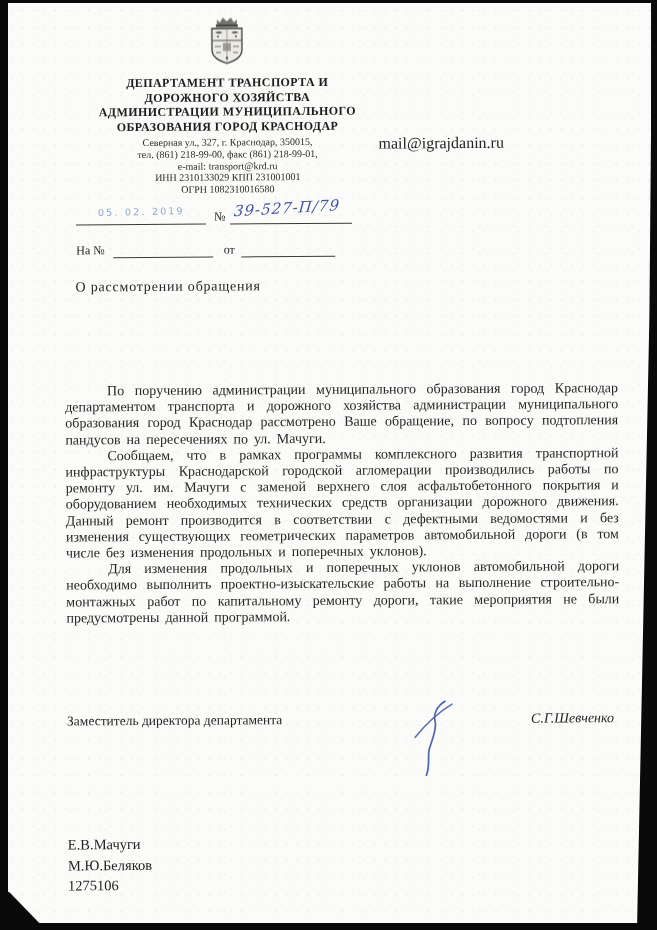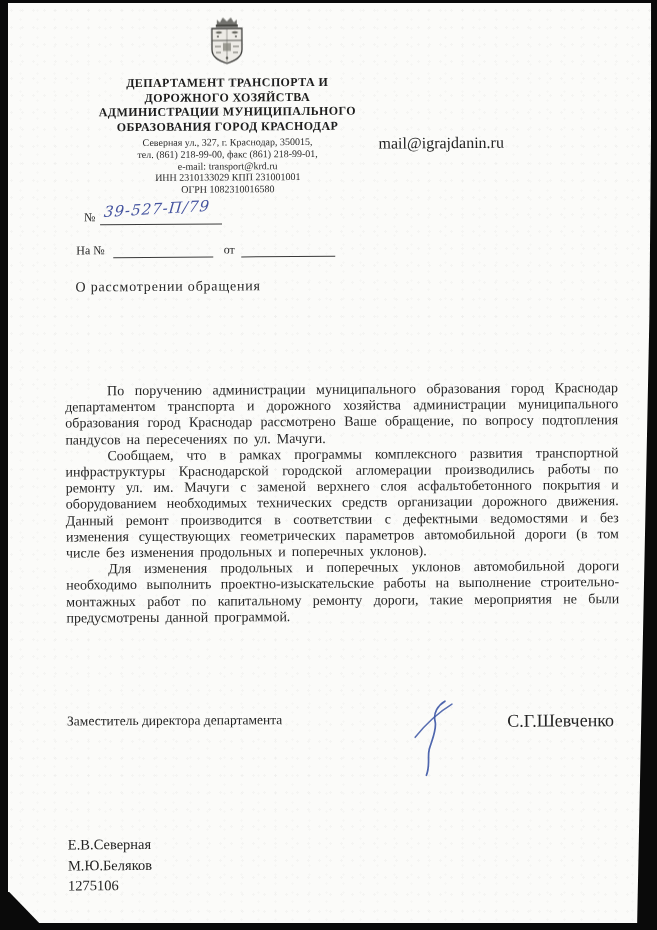--- a/index.html
+++ b/index.html
@@ -64,21 +64,21 @@
   
   .lettertext{position:absolute;left:59px;top:380px;width:553px;}
   .lettertext p{
     margin:0;font-size:14px;line-height:16.2px;text-align:justify;
     text-indent:42px;word-spacing:2.5px;color:#262626;
   }
 
   
   .signrow{position:absolute;left:59px;top:708px;width:553px;height:70px;font-size:13.5px;}
   .sign-pos{position:absolute;left:0;top:2px;}
-  .sign-name{position:absolute;right:6px;top:2px;font-size:18px;}
+  .sign-name{position:absolute;right:6px;top:2px;font-size:14px;font-style:italic;}
   .sign-stroke{position:absolute;left:338px;top:-14px;}
 
   
   .exec{position:absolute;left:59px;top:831px;font-size:14.5px;line-height:20.5px;color:#232323;}
 </style>
 </head>
 <body>
 
 <div class="paper">
   <div class="content">
@@ -105,21 +105,21 @@
       <div class="org" style="margin-top:0">ОБРАЗОВАНИЯ ГОРОД КРАСНОДАР</div>
 
       <div class="addr">Северная ул., 327,  г. Краснодар, 350015,</div>
       <div class="addr" style="margin-top:0">тел. (861) 218-99-00, факс (861) 218-99-01,</div>
       <div class="addr" style="margin-top:0">e-mail: transport@krd.ru</div>
       <div class="addr" style="margin-top:0">ИНН 2310133029 КПП 231001001</div>
       <div class="addr" style="margin-top:0">ОГРН 1082310016580</div>
 
       
       <div class="numrow">
-        <span class="no-label">№</span><span class="uline u-num"><span class="hand">39-527-П/79</span></span>
+        <span class="uline u-date"><span class="stamp">05. 02. 2019</span></span><span class="no-label">№</span><span class="uline u-num"><span class="hand">39-527-П/79</span></span>
       </div>
 
       
       <div class="refrow">
         <span class="ref-label">На №</span><span class="uline u-ref1"></span><span class="ot-label">от</span><span class="uline u-ref2"></span>
       </div>
     </div>
 
     <div class="email">mail@igrajdanin.ru</div>
 
@@ -134,21 +134,21 @@
     <div class="signrow">
       <span class="sign-pos">Заместитель директора департамента</span>
       <svg class="sign-stroke" width="64" height="84" viewBox="0 0 64 84">
         <path d="M40 6 C33 10 28 18 30 26 C32 34 27 44 24 54 C22 62 25 70 21 80" fill="none" stroke="#3b55a5" stroke-width="1.7" stroke-linecap="round" opacity="0.9"></path>
         <path d="M10 42 C18 32 32 18 47 9" fill="none" stroke="#3b55a5" stroke-width="1.5" stroke-linecap="round" opacity="0.85"></path>
       </svg>
       <span class="sign-name">С.Г.Шевченко</span>
     </div>
 
     <div class="exec">
-      <div>Е.В.Северная</div>
+      <div>Е.В.Мачуги</div>
       <div>М.Ю.Беляков</div>
       <div>1275106</div>
     </div>
 
   </div>
 </div>
 
 <div class="edge edge-top"></div>
 <div class="edge edge-left"></div>
 <div class="edge edge-right"></div>

